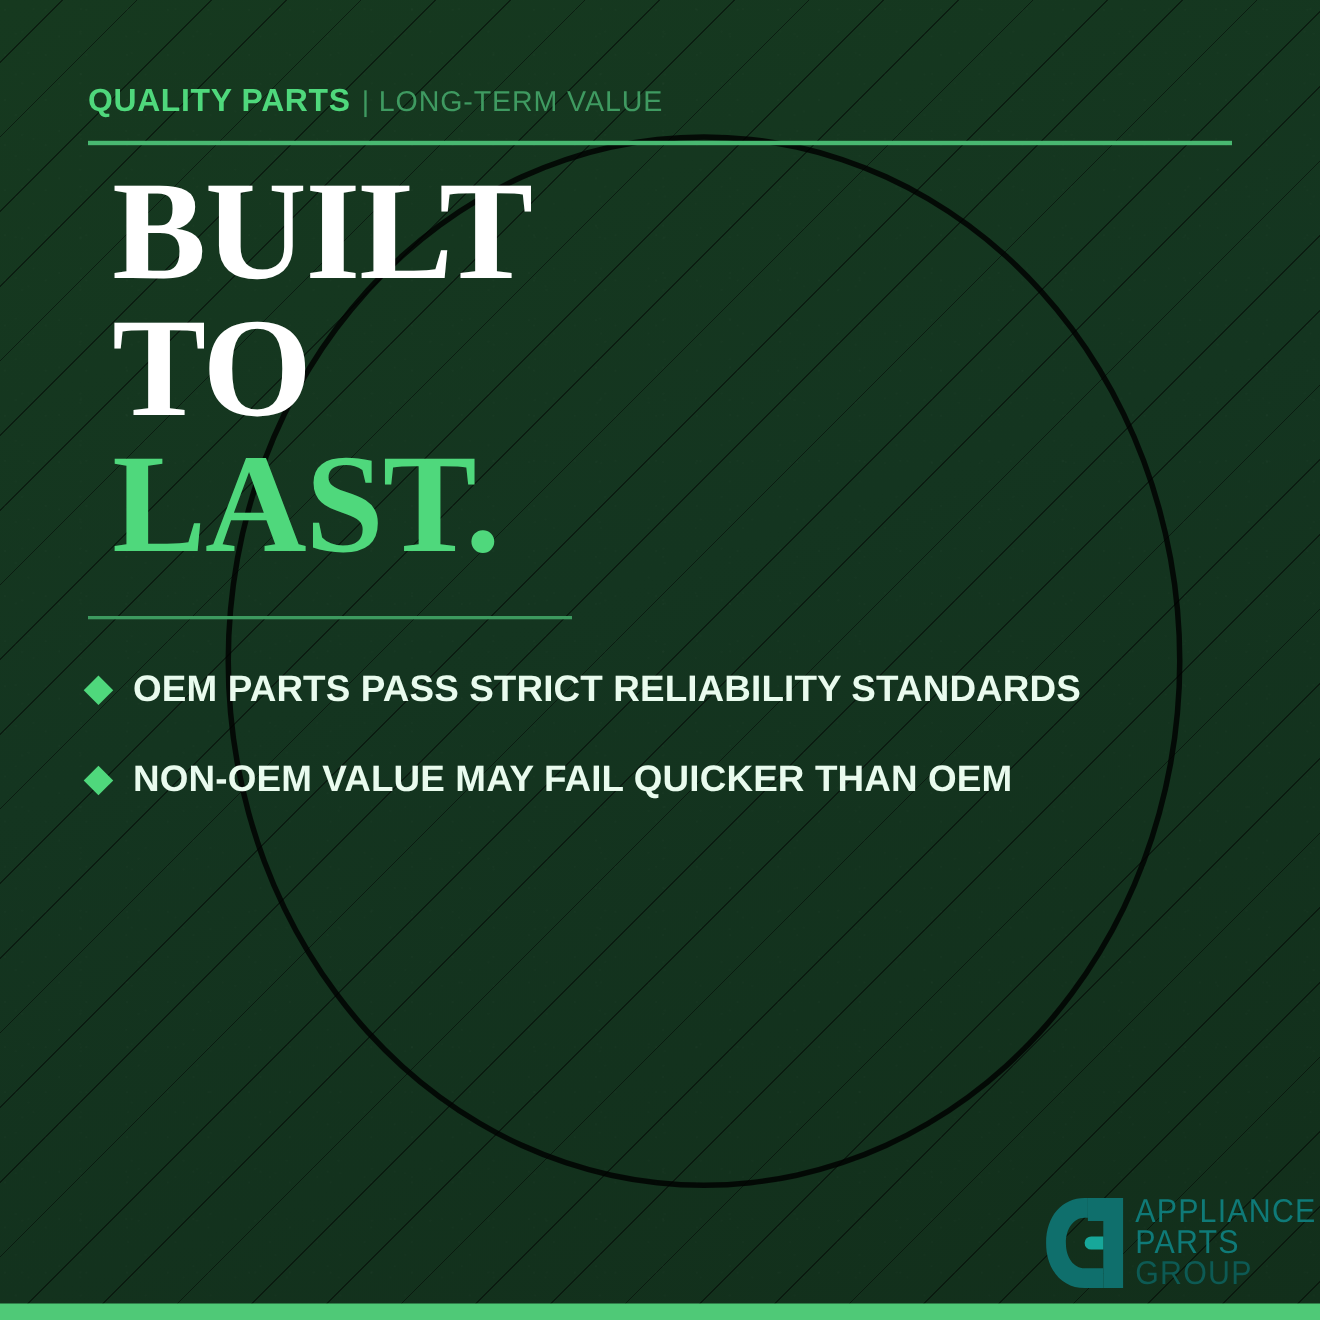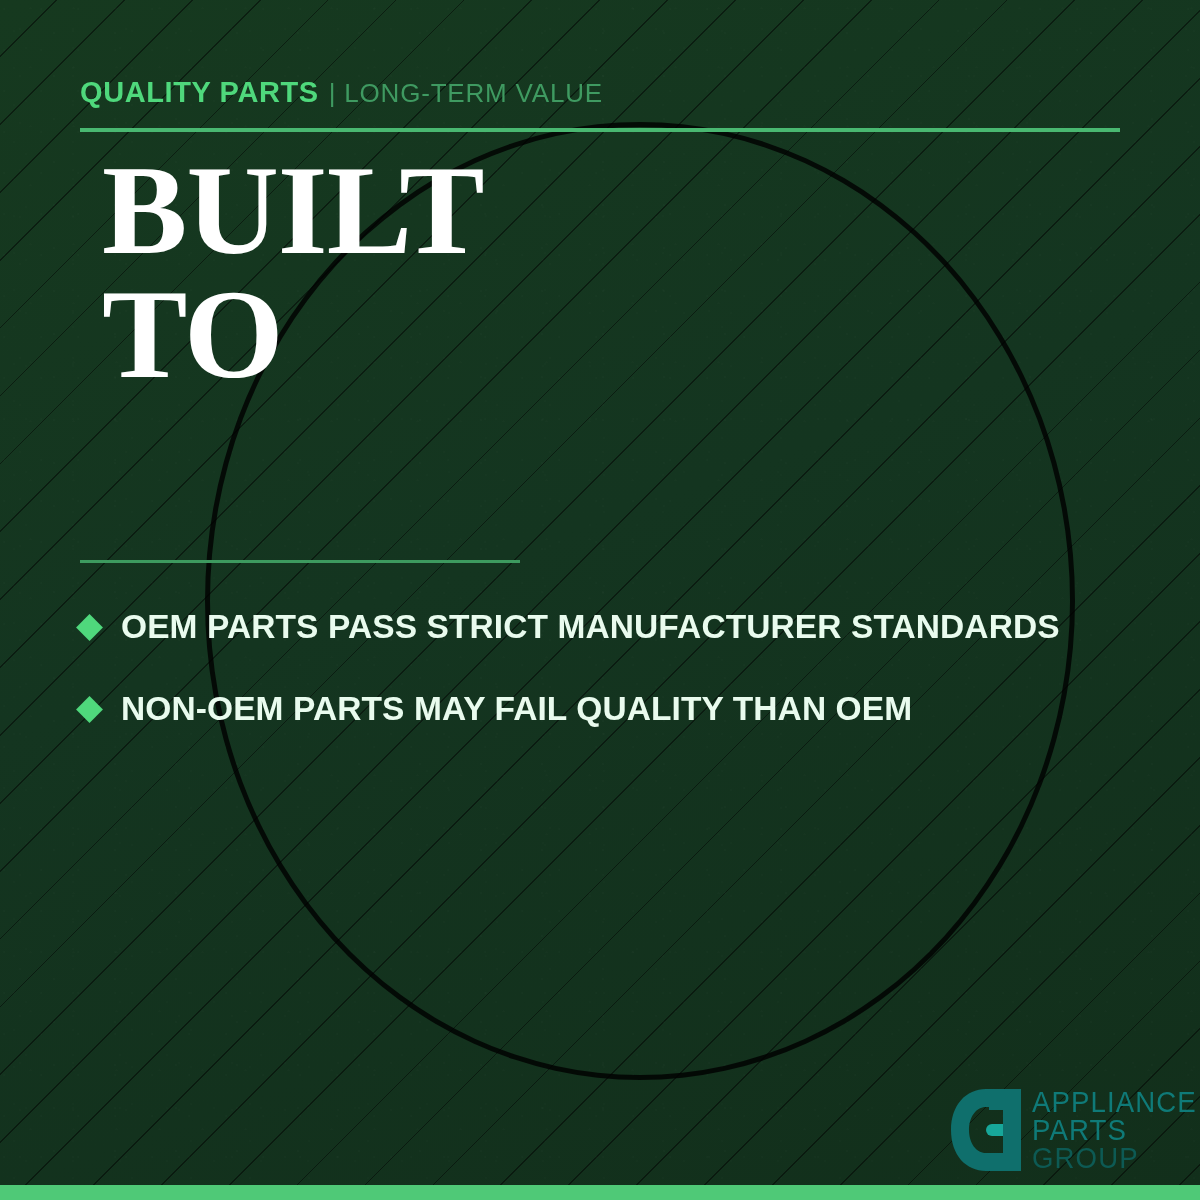--- a/index.html
+++ b/index.html
@@ -199,34 +199,35 @@
 
     <div class="eyebrow">
       <span class="kicker">QUALITY PARTS</span><span class="sub">| LONG-TERM VALUE</span>
     </div>
 
     <div class="rule-top"></div>
 
     <div class="headline">
       <span class="l1">BUILT</span>
       <span class="l2">TO</span>
+      <span class="l3">LAST.</span>
     </div>
 
     <div class="rule-mid"></div>
 
     <div class="bullets">
 
       <div class="bullet">
         <span class="diamond"></span>
-        <span class="bullet-text">OEM PARTS PASS STRICT MANUFACTURER STANDARDS</span>
+        <span class="bullet-text">OEM PARTS PASS STRICT RELIABILITY STANDARDS</span>
       </div>
 
       <div class="bullet">
         <span class="diamond"></span>
-        <span class="bullet-text">NON-OEM PARTS MAY FAIL QUALITY THAN OEM</span>
+        <span class="bullet-text">NON-OEM VALUE MAY FAIL QUICKER THAN OEM</span>
       </div>
 
 
 
     </div>
 
     <div class="logo">
       <svg class="logo-mark" viewBox="0 0 76 88">
         <path d="M41 3 H73 V85 H55 V24 H41 Z" fill="#0f6f6c"></path>
         <path d="M41 3 H38 C18 3 3 19 3 44 C3 69 18 85 38 85 H55 V67 H38 C28 67 21 57 21 44 C21 31 28 21 38 21 H41 Z" fill="#0f6f6c"></path>

